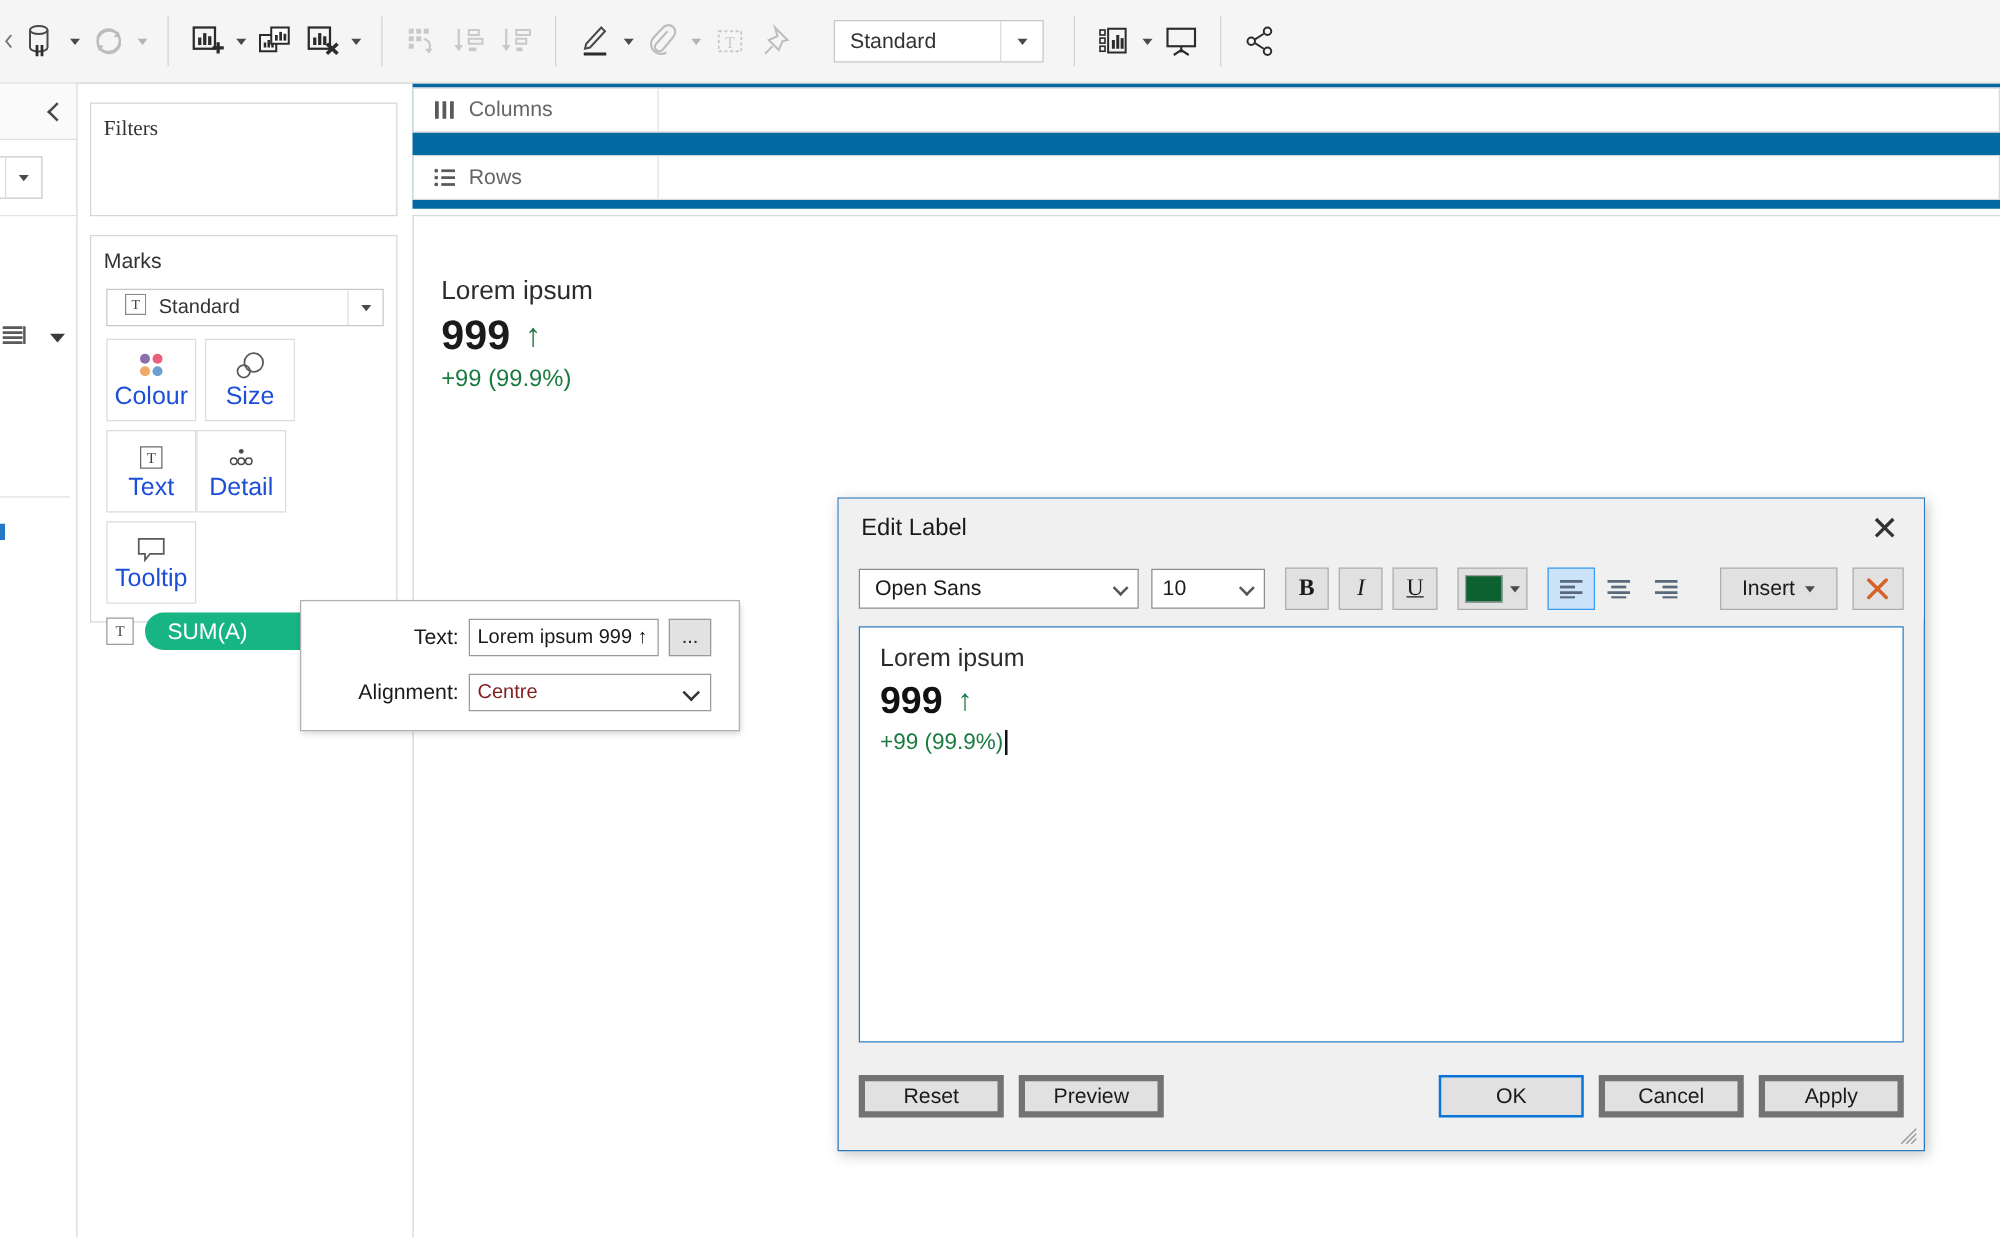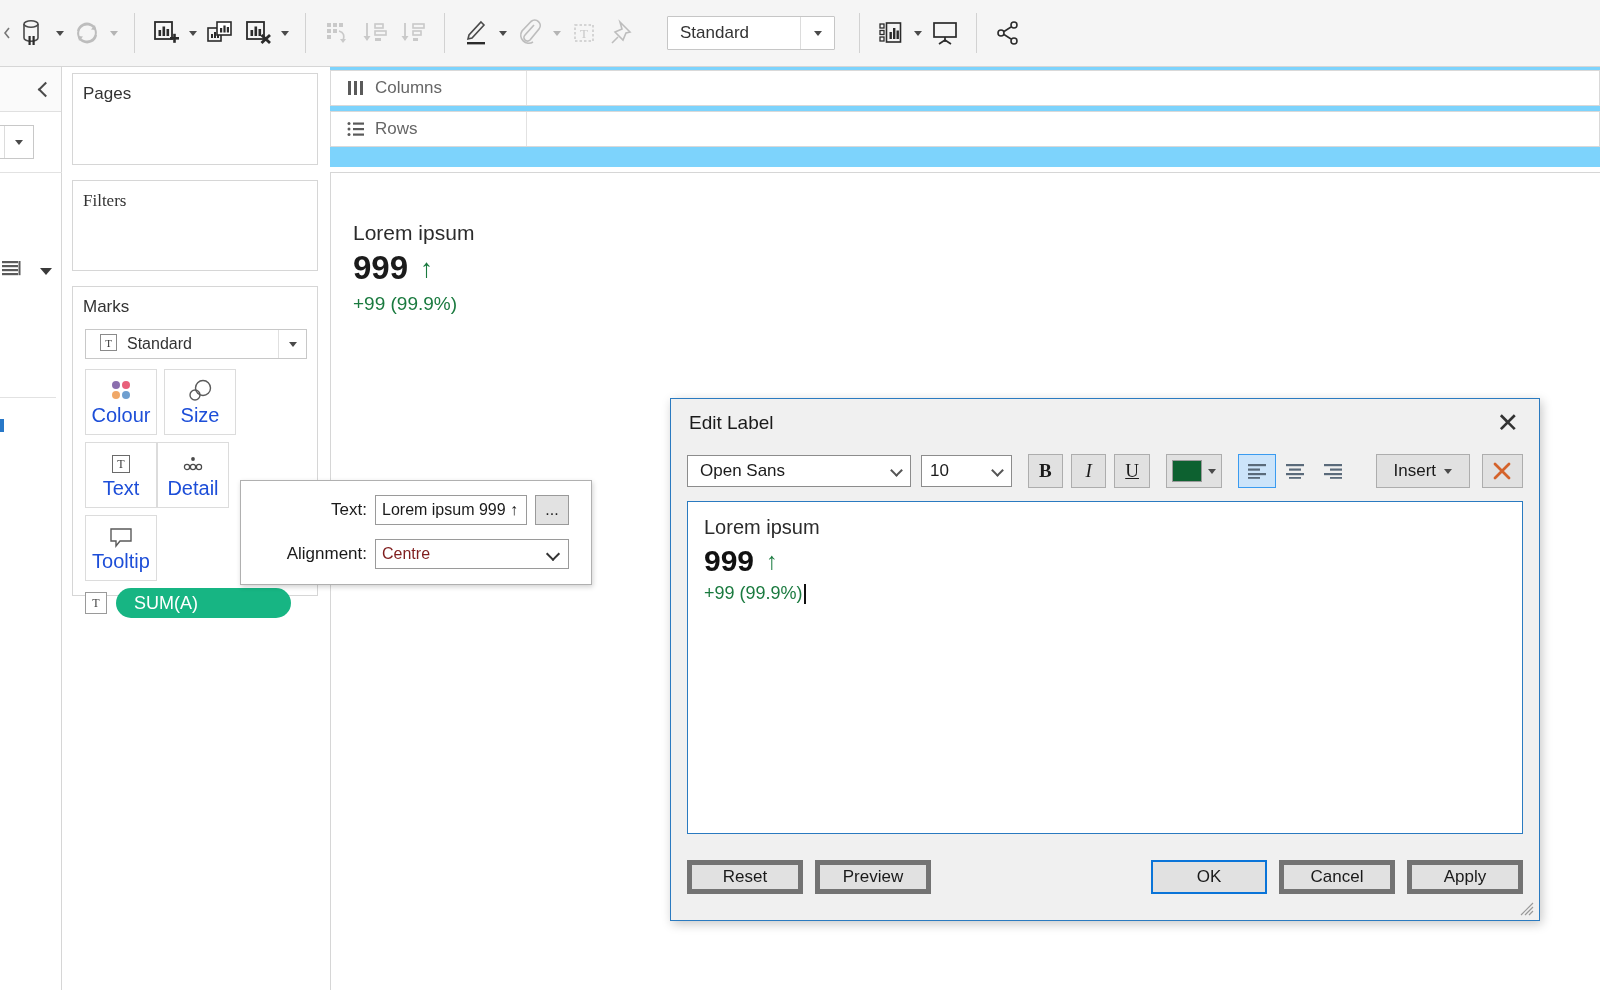--- a/index.html
+++ b/index.html
@@ -104,21 +104,21 @@
     width: 22px; height: 22px; border: 1px solid #9a9a9a; background: #fff;
     display: flex; align-items: center; justify-content: center; font-size: 12px;
     color: #444; font-family: "Liberation Serif", serif;
   }
   .pill {
     margin-left: 9px; height: 30px; min-width: 175px; border-radius: 15px;
     display: flex; align-items: center; padding: 0 18px; color: #fff; font-size: 18px;
   }
 
   
-  .shelf-area { position: absolute; left: 330px; top: 67px; right: 0; height: 100px; background:#7dd3fc; }
+  .shelf-area { position: absolute; left: 330px; top: 67px; right: 0; height: 100px; background:#0369a1; }
   .shelf {
     position: absolute; height: 36px; border: 1px solid #d9d9d9; background: #fff;
     display: flex; align-items: center;
   }
   .shelf .sh-lbl-box { width: 196px; height: 100%; display: flex; align-items: center; border-right: 1px solid #e2e2e2;}
   .shelf .sh-lbl { font-size: 17px; color: #666; margin-left: 10px; }
   .shelf .sh-ico { margin-left: 16px; display:flex; }
 
   .viz {
     position: absolute; left: 330px; top: 172px; right: 0; bottom: 0;
@@ -455,23 +455,20 @@
             <path d="M2 2 L14 2 L8 9 Z" fill="#3a3a3a"></path>
           </svg>
       </span>
     </div>
     <div class="lp-hr"></div>
     <div class="lp-blue"></div>
   </div>
 
   <div class="shelfcol">
 
-    <div class="card card-pages">
-      <div class="card-title">Pages</div>
-    </div>
 
     <div class="card card-filters">
       <div class="card-title">Filters</div>
     </div>
 
     <div class="card card-marks">
       <div class="card-title">Marks</div>
 
       <div class="mark-type">
         <span class="mt-icon">
@@ -558,21 +555,21 @@
           <svg width="18" height="16" viewBox="0 0 18 16">
             <rect x="1" y="1" width="3" height="14" fill="#5a5a5a"></rect>
             <rect x="7" y="1" width="3" height="14" fill="#5a5a5a"></rect>
             <rect x="13" y="1" width="3" height="14" fill="#5a5a5a"></rect>
           </svg>
         </span>
         <span class="sh-lbl">Columns</span>
       </span>
       <span style="flex:1;"></span>
     </div>
-    <div class="shelf" style="left:0; top:44px; right:0;">
+    <div class="shelf" style="left:0; top:57px; right:0;">
       <span class="sh-lbl-box">
         <span class="sh-ico">
           <svg width="18" height="16" viewBox="0 0 18 16">
             <circle cx="2" cy="2.5" r="1.5" fill="#5a5a5a"></circle>
               <rect x="6" y="1.5" width="11" height="2.2" fill="#5a5a5a"></rect>
             <circle cx="2" cy="8" r="1.5" fill="#5a5a5a"></circle>
               <rect x="6" y="7" width="11" height="2.2" fill="#5a5a5a"></rect>
             <circle cx="2" cy="13.5" r="1.5" fill="#5a5a5a"></circle>
               <rect x="6" y="12.5" width="11" height="2.2" fill="#5a5a5a"></rect>
           </svg>

